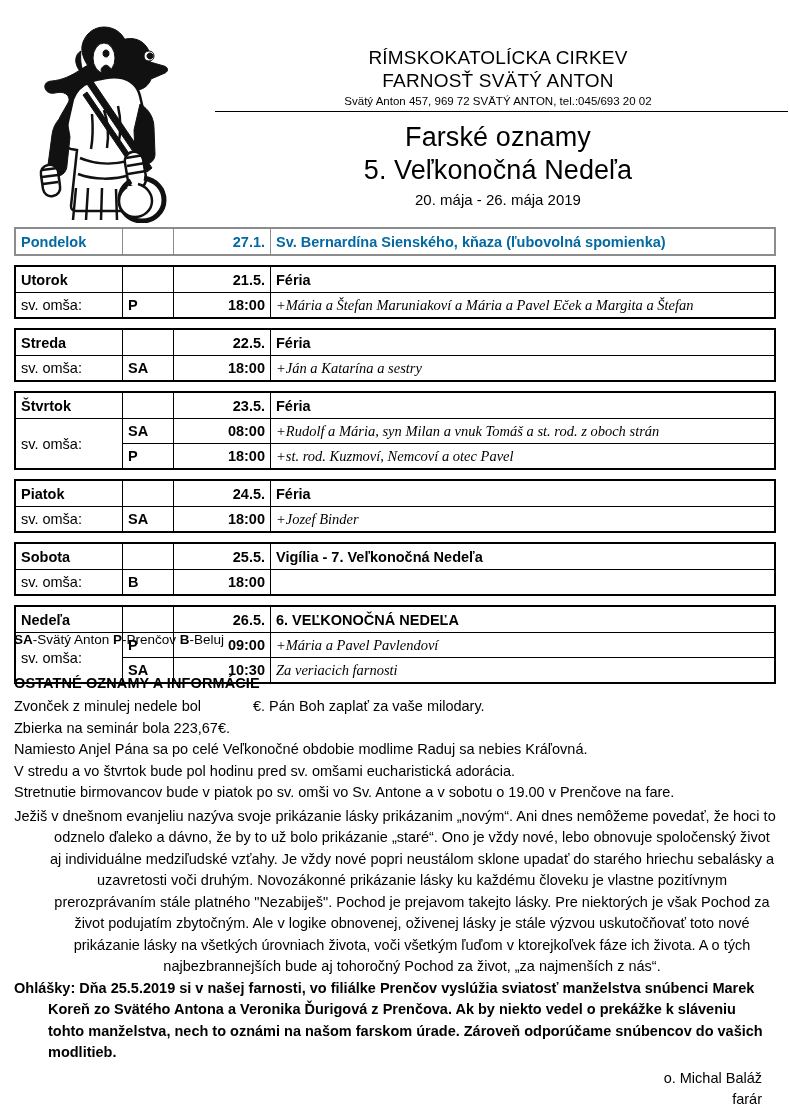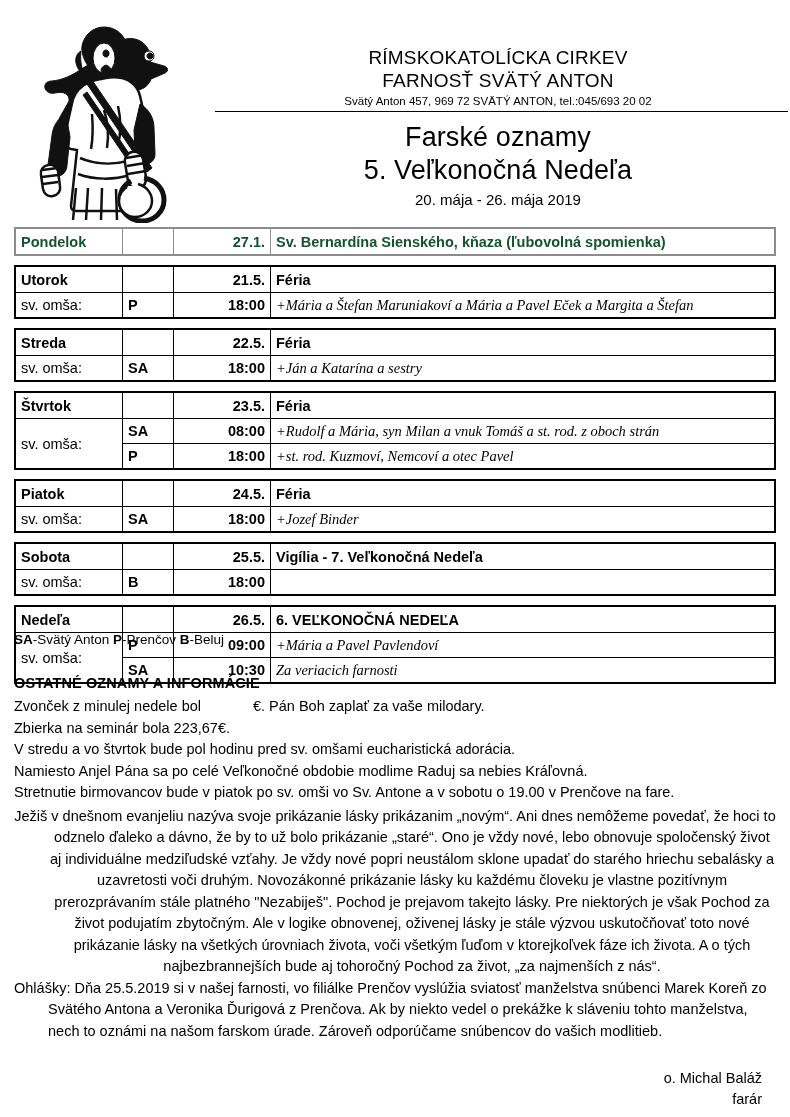--- a/index.html
+++ b/index.html
@@ -114,21 +114,21 @@
     border: 1px solid #000;
     padding: 0 5px;
     height: 24px;
     vertical-align: middle;
     font-size: 14.5px;
     overflow: hidden;
     white-space: nowrap;
   }
   .blk.gray td {
     border: 1px solid #8c8c8c;
-    color: #14532d;
+    color: #0369a1;
   }
   
   .c-day   { width: 96px;  font-weight: bold; }
   .c-loc   { width: 40px;  font-weight: bold; }
   .c-time  { width: 86px;  text-align: right; font-weight: bold; padding-right: 8px; }
   .c-text  { font-weight: bold; }
 
   .r-head td { height: 25px; }
   .c-svomsa {
     width: 96px;
@@ -181,20 +181,21 @@
   }
   .body-text p.hang {
     padding-left: 34px;
     text-indent: -34px;
     margin-top: 2px;
     text-align: center;
   }
   .body-text p.hang2 {
     padding-left: 34px;
     text-indent: -34px;
+    font-weight: bold;
   }
   .blank-amount {
     display: inline-block;
     width: 52px;
   }
 
   .signature {
     position: absolute;
     right: 28px;
     top: 1068px;
@@ -402,22 +403,22 @@
 
   <div class="legend">
     <b>SA</b><span>-Svätý Anton </span><b>P</b><span>-Prenčov </span><b>B</b><span>-Beluj</span>
   </div>
 
   <div class="section-title">OSTATNÉ OZNAMY A INFORMÁCIE</div>
 
   <div class="body-text">
     <p><span>Zvonček z minulej nedele bol</span><span class="blank-amount"></span><span>€. Pán Boh zaplať za vaše milodary.</span></p>
     <p>Zbierka na seminár bola 223,67€.</p>
+    <p>Namiesto Anjel Pána sa po celé Veľkonočné obdobie modlime Raduj sa nebies Kráľovná.</p>
     <p>V stredu a vo štvrtok bude pol hodinu pred sv. omšami eucharistická adorácia.</p>
-    <p>Namiesto Anjel Pána sa po celé Veľkonočné obdobie modlime Raduj sa nebies Kráľovná.</p>
     <p>Stretnutie birmovancov bude v piatok po sv. omši vo Sv. Antone a v sobotu o 19.00 v Prenčove na fare.</p>
     <p class="hang">Ježiš v dnešnom evanjeliu nazýva svoje prikázanie lásky prikázanim „novým“. Ani dnes nemôžeme povedať, že hoci to odznelo ďaleko a dávno, že by to už bolo prikázanie „staré“. Ono je vždy nové, lebo obnovuje spoločenský život aj individuálne medziľudské vzťahy. Je vždy nové popri neustálom sklone upadať do starého hriechu sebalásky a uzavretosti voči druhým. Novozákonné prikázanie lásky ku každému človeku je vlastne pozitívnym prerozprávaním stále platného "Nezabiješ". Pochod je prejavom takejto lásky. Pre niektorých je však Pochod za život podujatím zbytočným. Ale v logike obnovenej, oživenej lásky je stále výzvou uskutočňovať toto nové prikázanie lásky na všetkých úrovniach života, voči všetkým ľuďom v ktorejkoľvek fáze ich života. A o tých najbezbrannejších bude aj tohoročný Pochod za život, „za najmenších z nás“.</p>
     <p class="hang2">Ohlášky: Dňa 25.5.2019 si v našej farnosti, vo filiálke Prenčov vyslúžia sviatosť manželstva snúbenci Marek Koreň zo Svätého Antona a Veronika Ďurigová z Prenčova. Ak by niekto vedel o prekážke k sláveniu tohto manželstva, nech to oznámi na našom farskom úrade. Zároveň odporúčame snúbencov do vašich modlitieb.</p>
   </div>
 
   <div class="signature">
     <div>o. Michal Baláž</div>
     <div>farár</div>
   </div>
 

